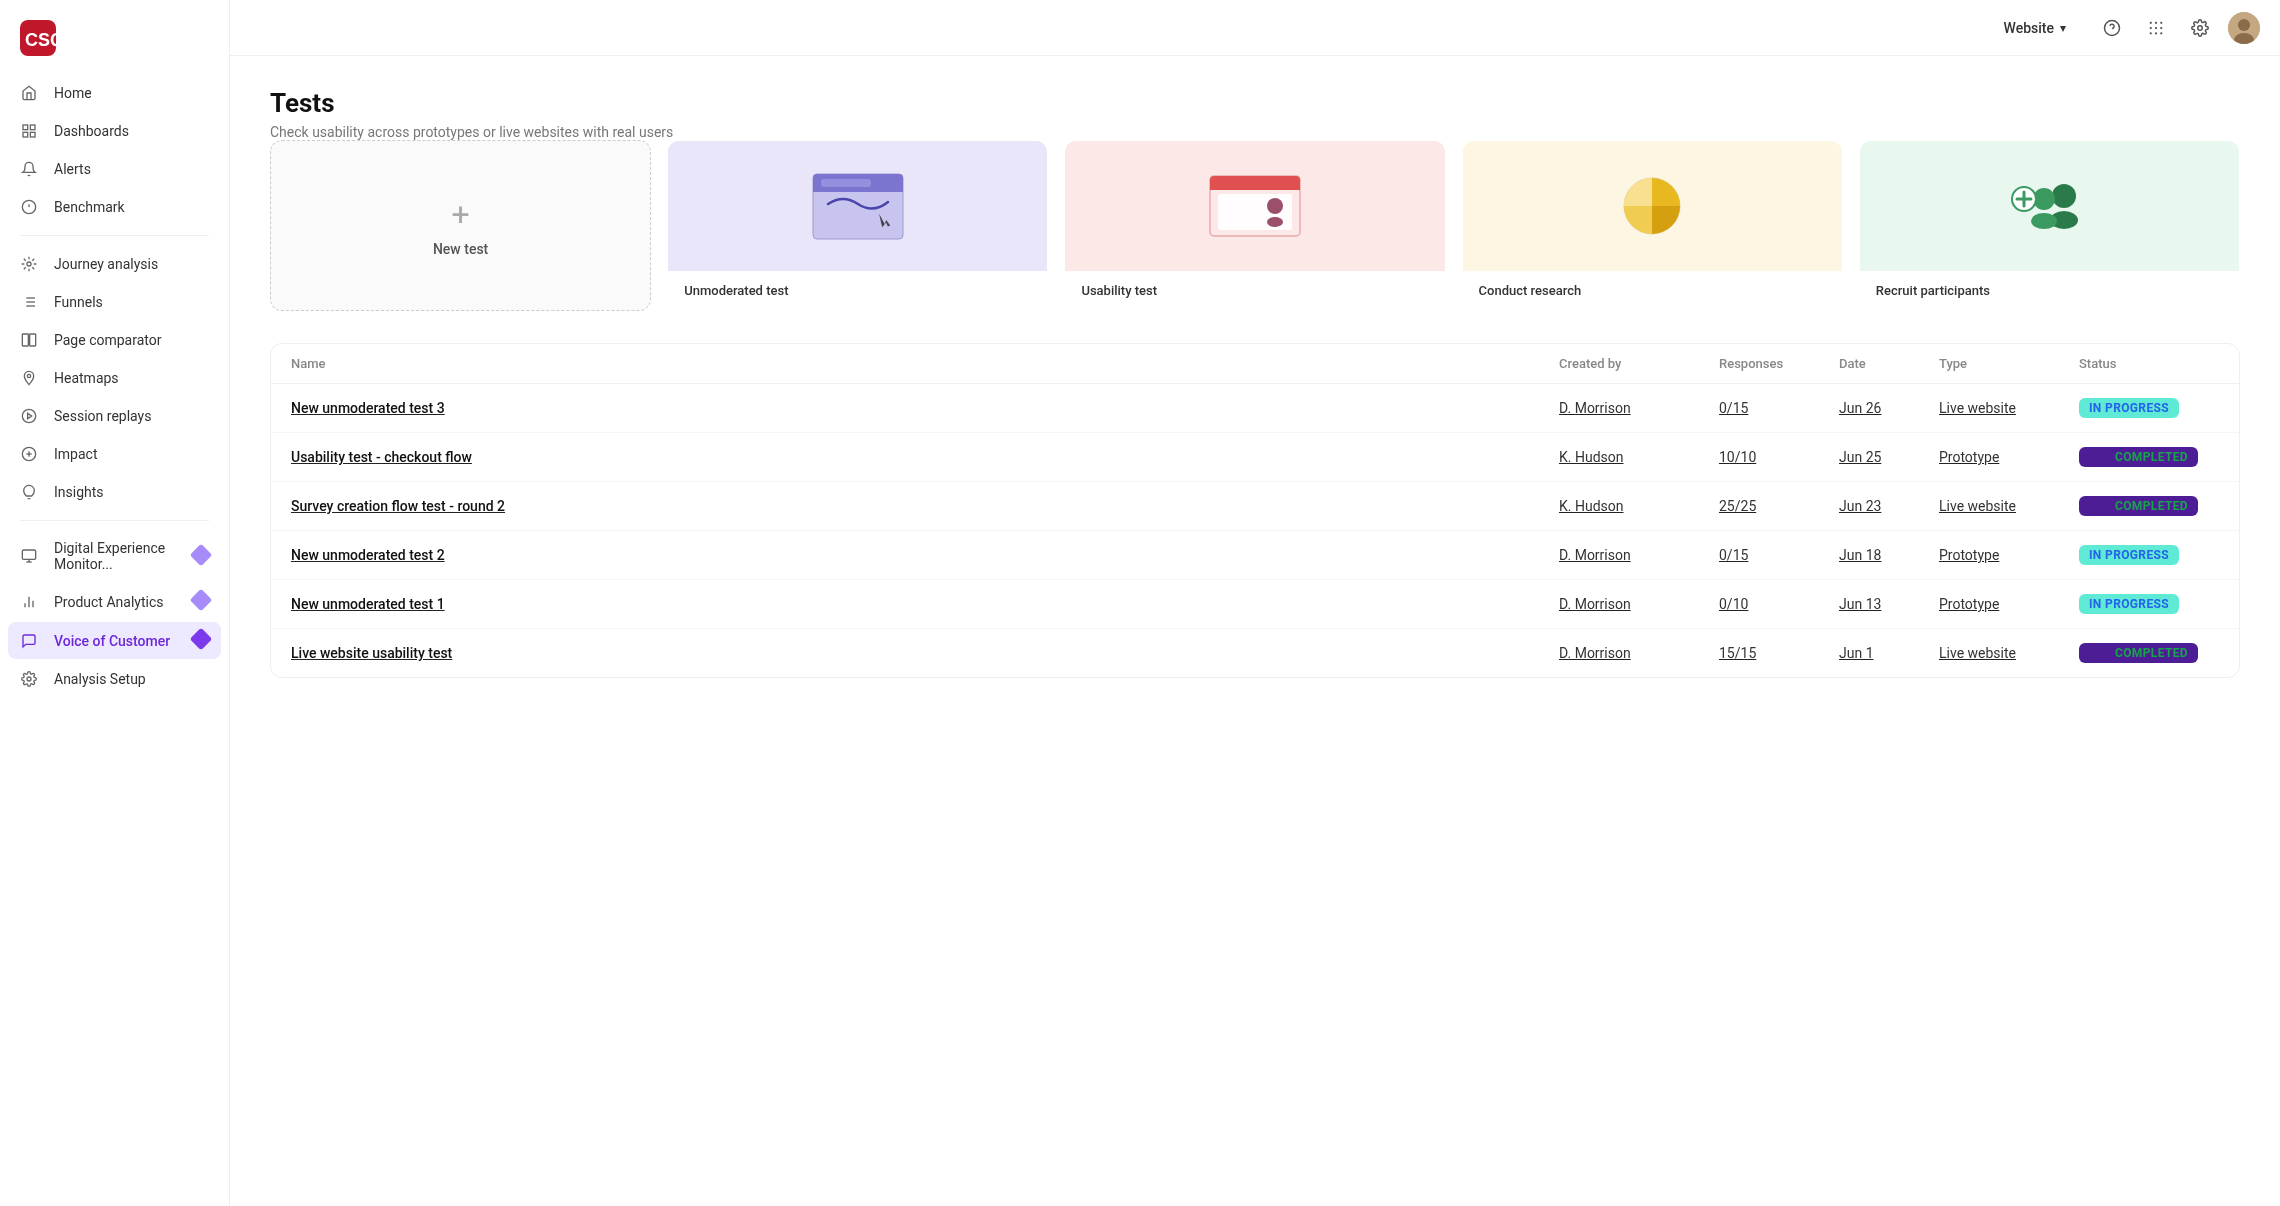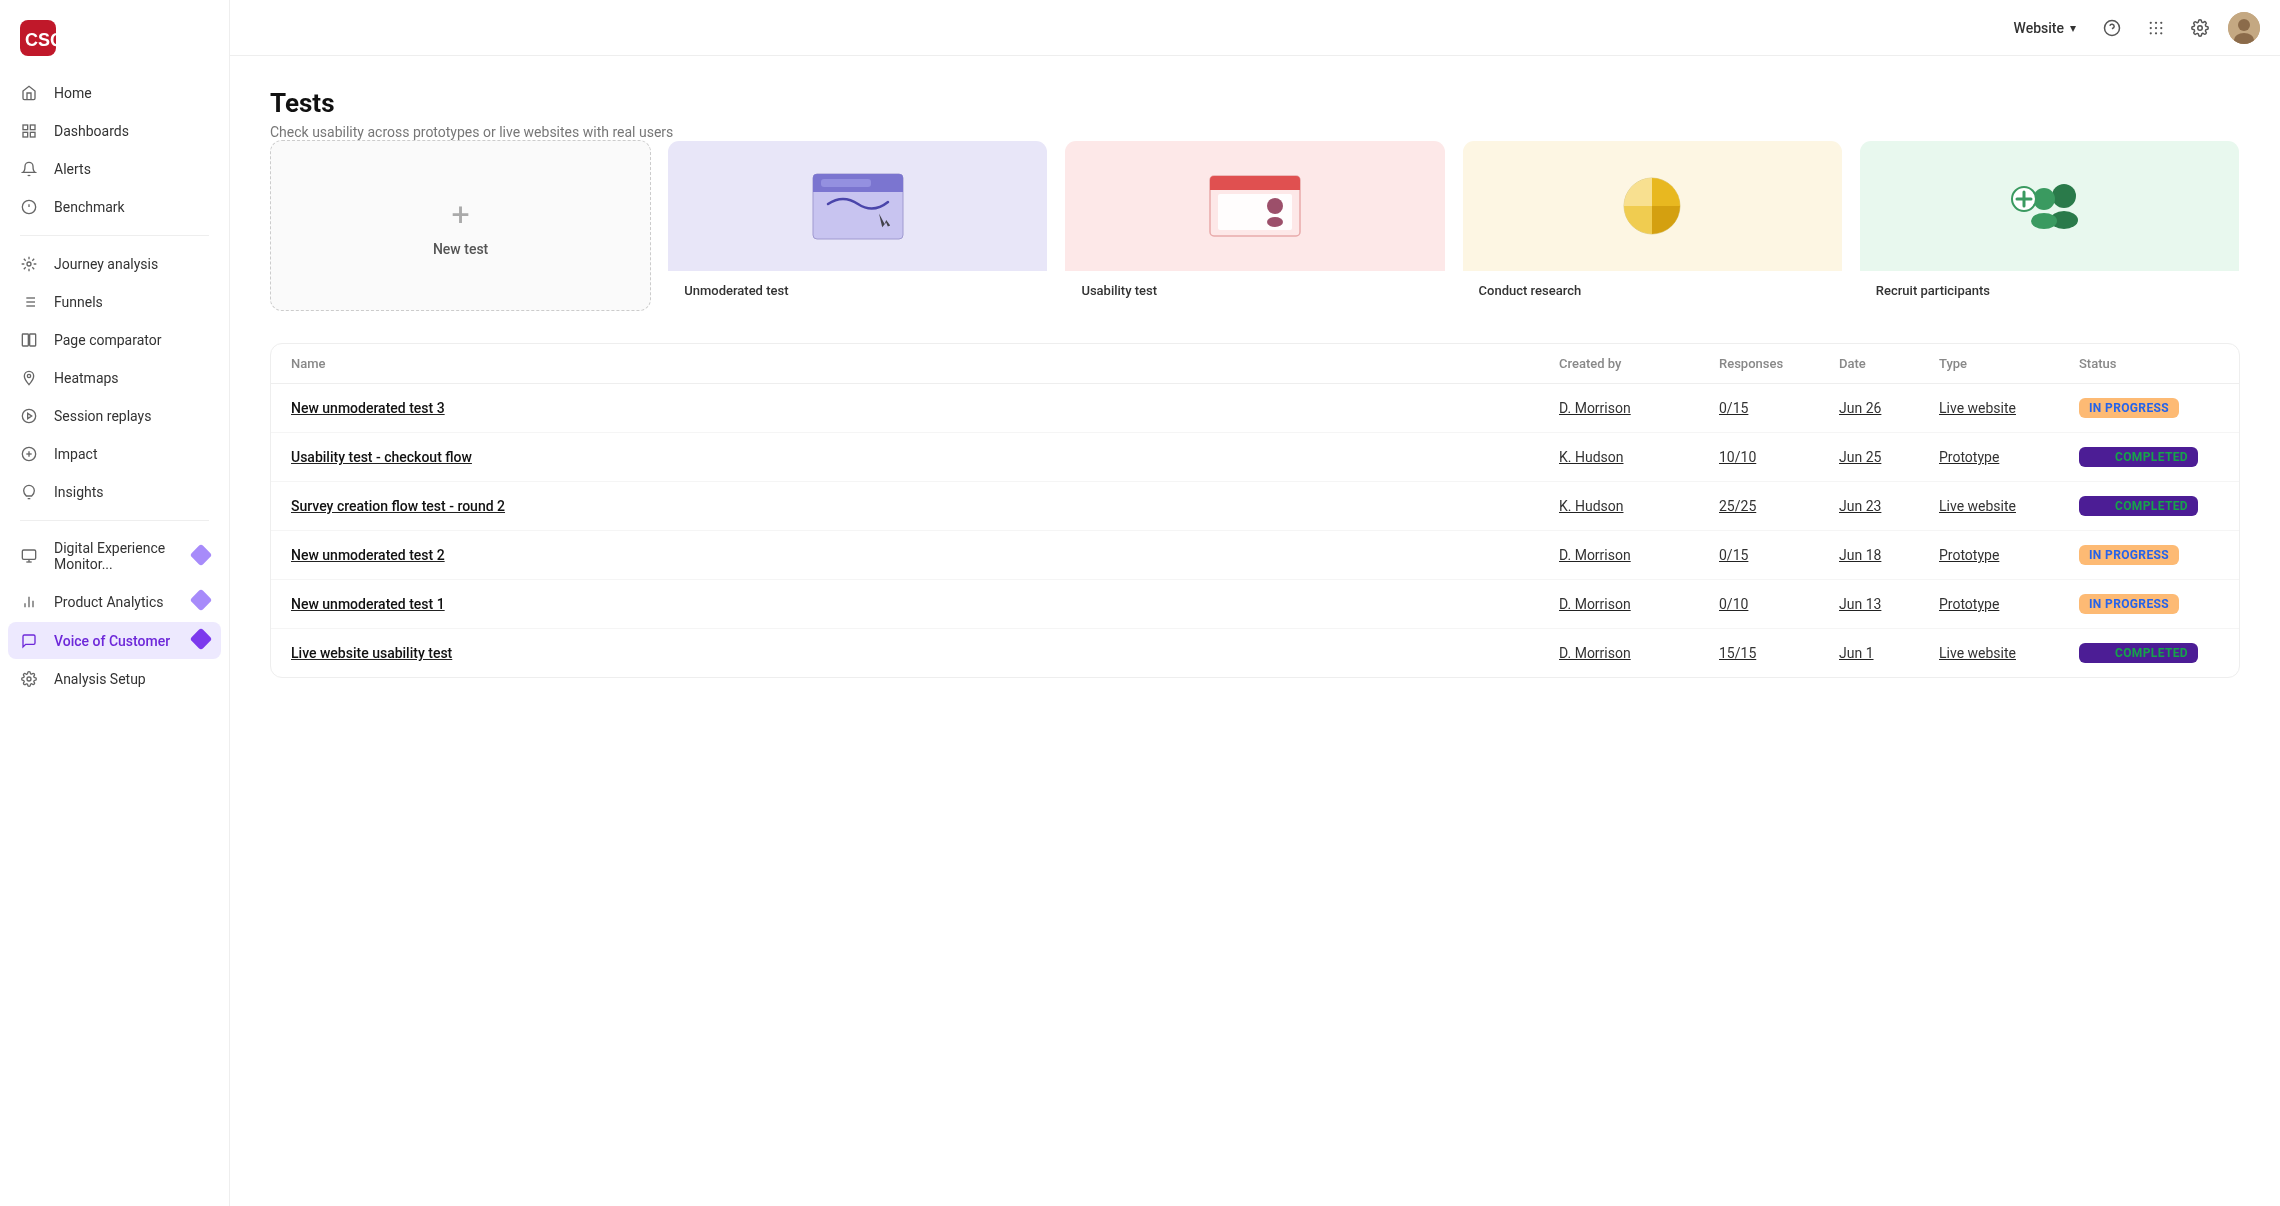--- a/index.html
+++ b/index.html
@@ -12,21 +12,21 @@
     .sidebar-nav { display: flex; flex-direction: column; gap: 2px; padding: 0 8px; flex: 1; }
     .nav-item { display: flex; align-items: center; gap: 16px; padding: 9px 12px; border-radius: 8px; cursor: pointer; color: #333; font-size: 14px; transition: background 0.15s; }
     .nav-item.active { background: #ede9fe; color: #6d28d9; font-weight: 500; }
     .nav-item .nav-icon { width: 18px; height: 18px; display: flex; align-items: center; justify-content: center; flex-shrink: 0; color: inherit; opacity: 0.75; }
     .nav-item.active .nav-icon { opacity: 1; }
     .nav-divider { height: 1px; background: #eee; margin: 8px 12px; }
     .nav-badge { margin-left: auto; }
     .diamond-badge { width: 16px; height: 16px; background: #a78bfa; transform: rotate(45deg); display: inline-block; border-radius: 3px; }
 
     
-    .topbar { height: 56px; min-height: 56px; display: flex; align-items: center; justify-content: flex-end; padding: 0 20px; border-bottom: 1px solid #eee; gap: 20px; background: #fff; }
+    .topbar { height: 56px; min-height: 56px; display: flex; align-items: center; justify-content: flex-end; padding: 0 20px; border-bottom: 1px solid #eee; gap: 30px; background: #fff; }
     .topbar-workspace { display: flex; align-items: center; gap: 6px; cursor: pointer; font-size: 14px; color: #333; font-weight: 500; }
     .topbar-icons { display: flex; align-items: center; gap: 12px; }
     .topbar-icon { width: 32px; height: 32px; display: flex; align-items: center; justify-content: center; cursor: pointer; border-radius: 6px; color: #555; }
     .avatar { width: 32px; height: 32px; border-radius: 50%; background: #c4a882; overflow: hidden; display: flex; align-items: center; justify-content: center; cursor: pointer; }
 
     
     .main { flex: 1; display: flex; flex-direction: column; overflow: hidden; }
     .content { flex: 1; overflow-y: auto; padding: 32px 40px; }
     .page-title { font-size: 26px; font-weight: 700; color: #111; margin-bottom: 6px; }
     .page-subtitle { color: #777; font-size: 14px; }
@@ -47,21 +47,21 @@
     .card-recruit .card-illustration { background: #e8f8ee; }
 
     
     .table-wrapper { background: #fff; border-radius: 12px; border: 1px solid #eee; overflow: hidden; }
     .table-header { display: grid; grid-template-columns: 1fr 160px 120px 100px 140px 140px; padding: 12px 20px; border-bottom: 1px solid #eee; color: #888; font-size: 13px; font-weight: 500; }
     .table-row { display: grid; grid-template-columns: 1fr 160px 120px 100px 140px 140px; padding: 14px 20px; border-bottom: 1px solid #f5f5f5; align-items: center; text-decoration: underline; }
     .table-row:last-child { border-bottom: none; }
     .table-cell { font-size: 14px; color: #333; }
     .table-cell.name { font-weight: 500; color: #111; }
     .status-badge { display: inline-block; padding: 3px 10px; border-radius: 6px; font-size: 12px; font-weight: 700; letter-spacing: 0.03em; }
-    .status-in-progress { color: #2563eb; background: #fdba74; }
+    .status-in-progress { color: #2563eb; background: #5eead4; }
     .status-completed { color: #16a34a; background: #4c1d95; padding-left: 36px; }
   </style>
 </head>
 <body>
 
 <nav class="sidebar">
   <div class="sidebar-logo">
     <svg viewBox="0 0 36 36" fill="none" xmlns="http://www.w3.org/2000/svg">
       <rect width="36" height="36" rx="8" fill="#c0182a"></rect>
       <text x="5" y="26" font-size="18" font-weight="900" fill="white" font-family="Arial">CSQ</text>

